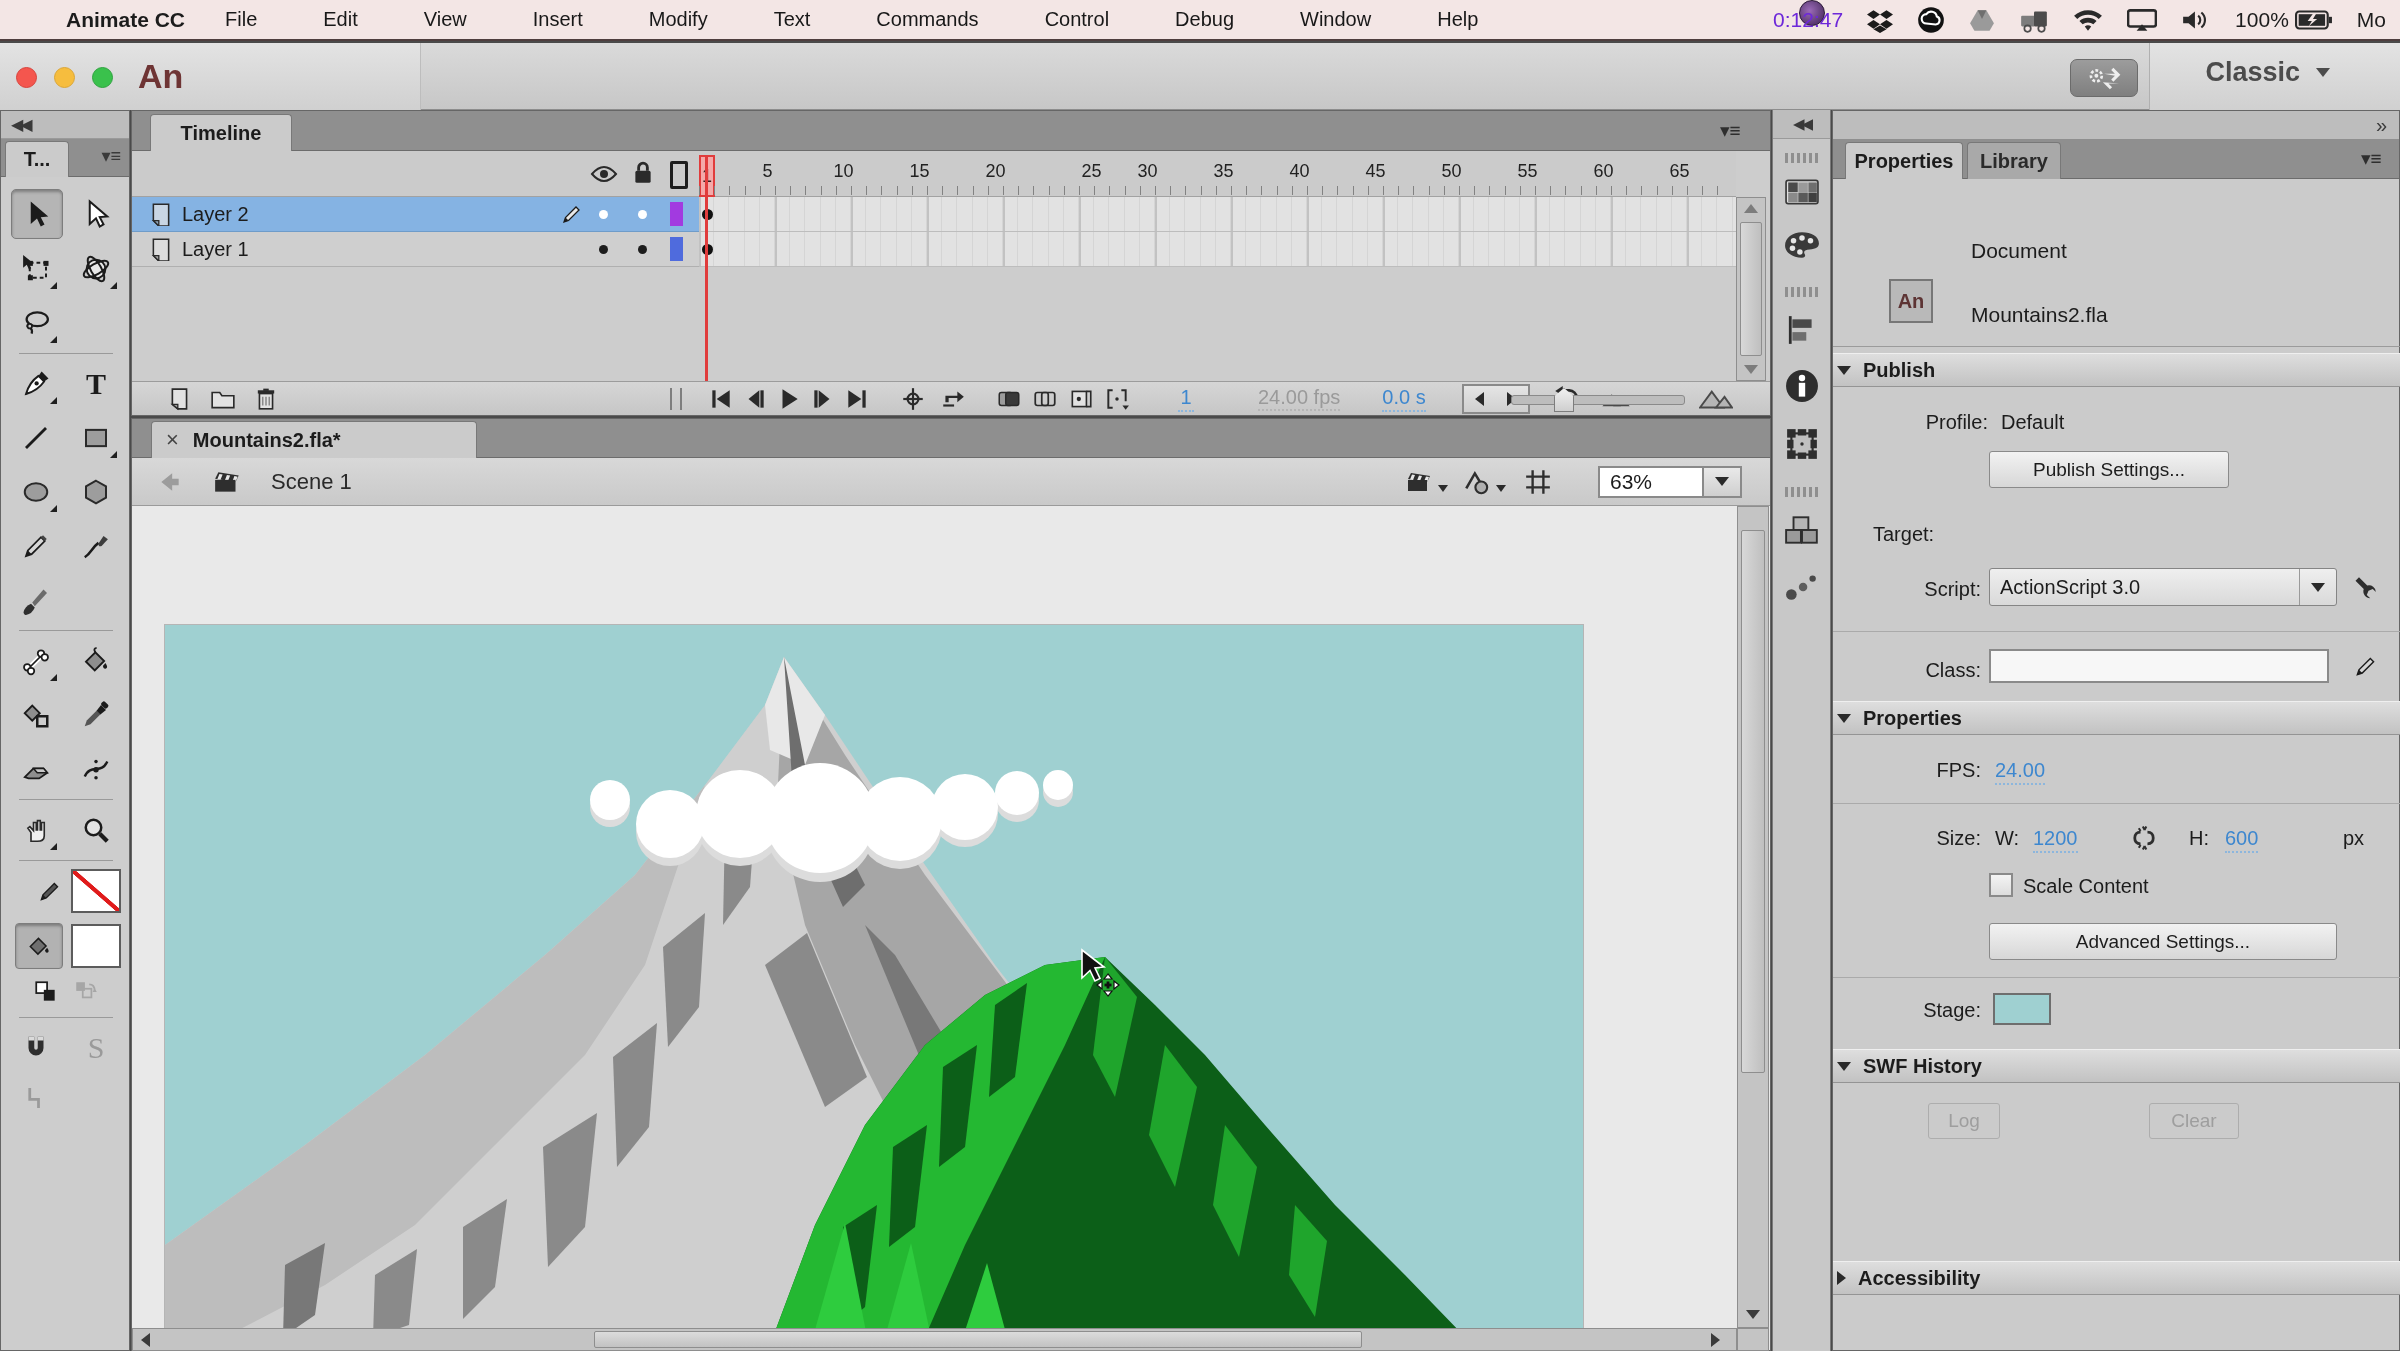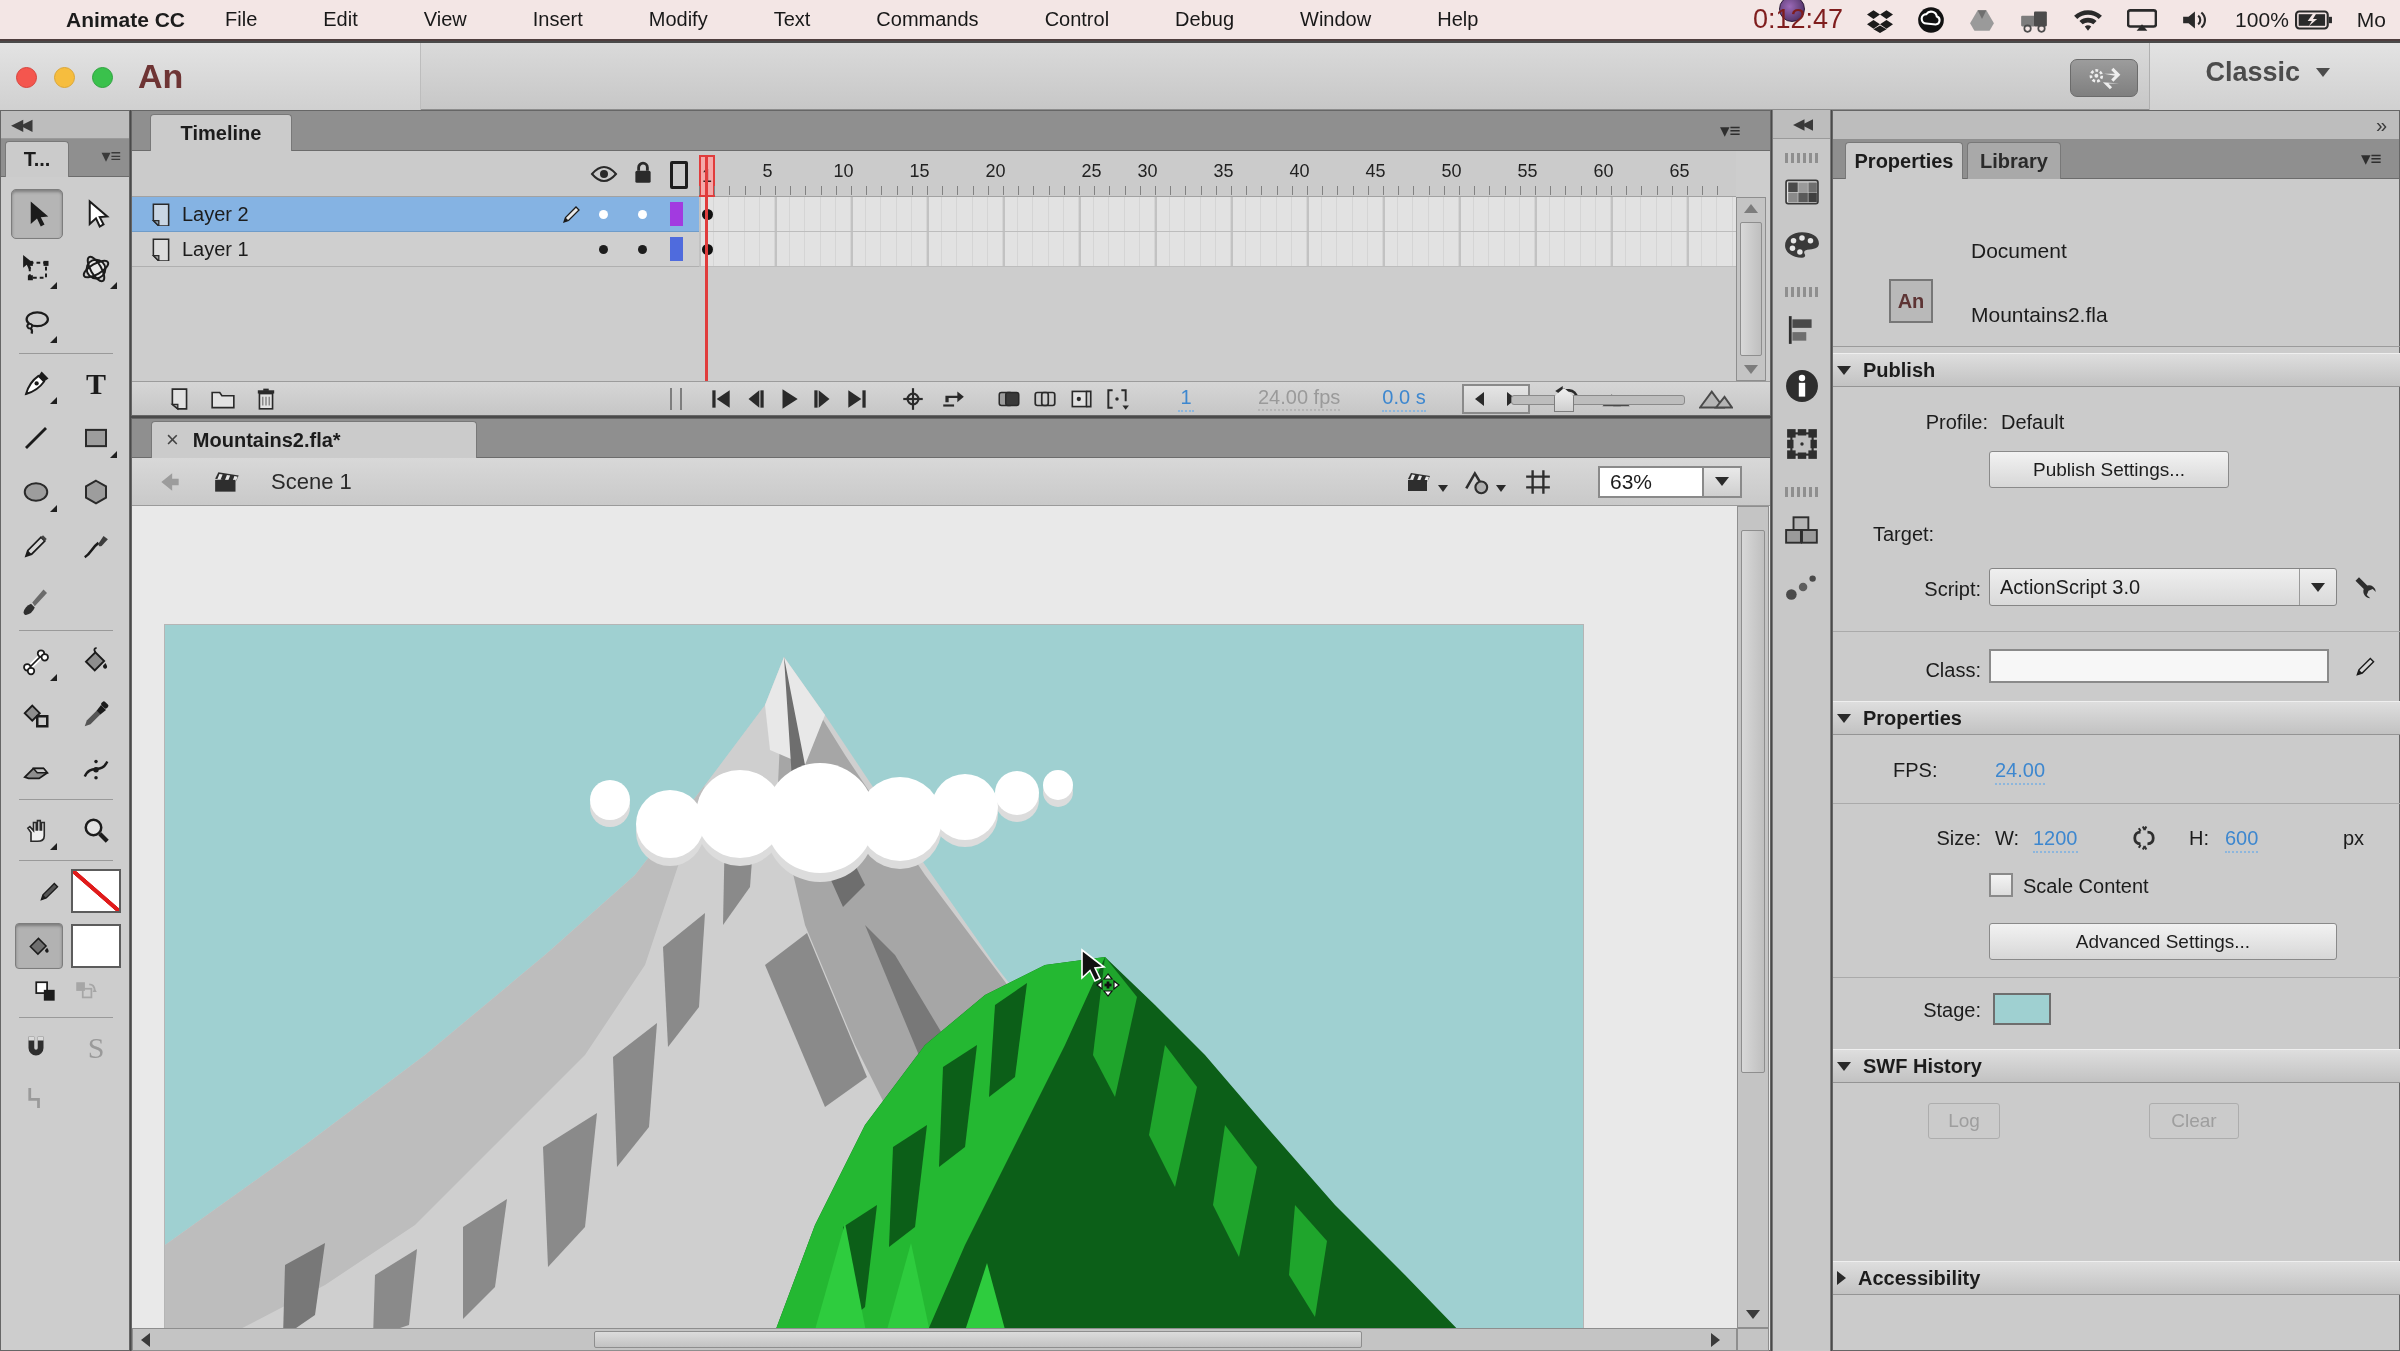--- a/index.html
+++ b/index.html
@@ -58,21 +58,21 @@
       <span class="menu-item">Text</span>
       <span class="menu-item">Commands</span>
       <span class="menu-item">Control</span>
       <span class="menu-item">Debug</span>
       <span class="menu-item">Window</span>
       <span class="menu-item">Help</span>
     </div>
   <div class="flex" style="margin-left:auto;gap:24px;padding-right:14px">
     <span class="flex" style="position:relative">
       <span style="position:absolute;left:26px;top:-8px;width:24px;height:24px;border-radius:50%;background:radial-gradient(circle at 40% 40%,#9b6ab8,#3c2350);border:1px solid #2a1837"></span>
-      <span style="font-size:27px;color:#7f1d1d;position:relative">0:12:47</span>
+      <span style="font-size:21px;color:#6d28d9;position:relative">0:12:47</span>
     </span>
     <span>
       <svg width="26" height="26" viewBox="0 0 24 24">
           <path fill="#1b1b1b" d="M6 3l6 4-6 4-6-4zm12 0l6 4-6 4-6-4zM6 12l6 4-6 4-6-4zm12 0l6 4-6 4-6-4zM6 20.5l6 3.5 6-3.5-6-3.5z"></path>
         </svg>
     </span>
     <span>
       <svg width="28" height="28" viewBox="0 0 24 24">
           <circle cx="12" cy="12" r="11" fill="#111"></circle>
           <path d="M8 15a4 4 0 010-8 5 5 0 019 2 3.5 3.5 0 01-1 6.8z" fill="none" stroke="#fff" stroke-width="1.8"></path>
@@ -795,21 +795,21 @@
   <input class="abs" style="left: 156px; top: 538px; width: 340px; height: 34px; background: rgb(247, 247, 247); border: 2px solid rgb(138, 138, 138); font-size: 20px; padding: 0px 8px; box-sizing: border-box; font-family: &quot;Liberation Sans&quot;, sans-serif;" value="">
   <svg class="abs" width="26" height="26" viewBox="0 0 24 24" style="left:520px;top:542px">
       <path d="M4 20l1.5-4.5L16 5l3 3L8.5 18.5z" fill="#d7d7d7" stroke="#1b1b1b" stroke-width="1.3"></path>
       <path d="M4 20l1.5-4.5 3 3z" fill="#1b1b1b"></path>
     </svg>
 
   <div class="sechdr" style="top:590px">
     <span class="tri-d"></span>
     <span>Properties</span>
   </div>
-  <span class="abs lbl" style="left:60px;top:648px;width:88px;">FPS:</span>
+  <span class="abs lbl" style="left:60px;top:648px;width:88px;text-align:right">FPS:</span>
   <span class="abs bluev" style="left:162px;top:648px;font-size:20px">24.00</span>
   <div class="abs" style="left:0;top:692px;width:568px;height:1px;background:#aaa"></div>
   <span class="abs lbl" style="left:50px;top:716px;width:98px;text-align:right">Size:</span>
   <span class="abs lbl" style="left:162px;top:716px">W:</span>
   <span class="abs bluev" style="left:200px;top:716px;font-size:20px">1200</span>
   <svg class="abs" width="30" height="30" viewBox="0 0 26 26" style="left:296px;top:712px">
       <path d="M10 8Q5 8 5 13t5 5" fill="none" stroke="#2e2e2e" stroke-width="2.4"></path>
       <path d="M16 18q5 0 5-5t-5-5" fill="none" stroke="#2e2e2e" stroke-width="2.4"></path>
       <path d="M12 3l1.6 3M8.5 4.5L10 7M15 3l-1.6 3M12 23l1.6-3M8.5 21.5L10 19M15 23l-1.6-3" stroke="#2e2e2e" stroke-width="1.8"></path>
     </svg>

